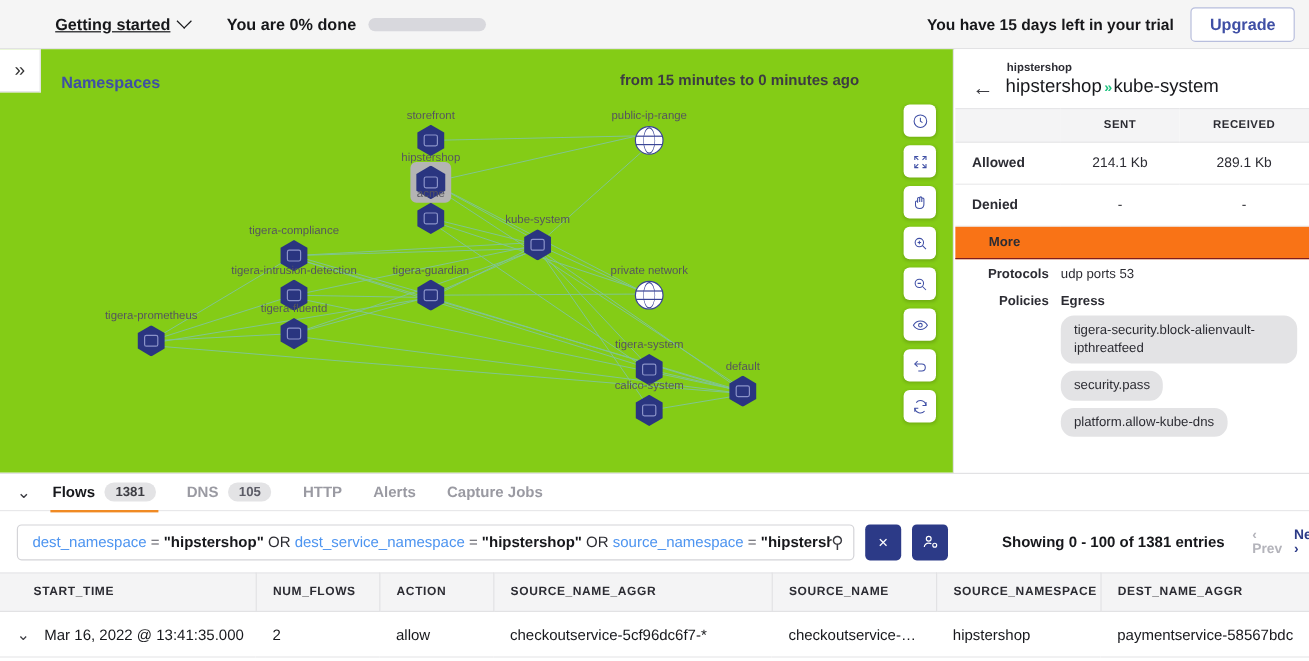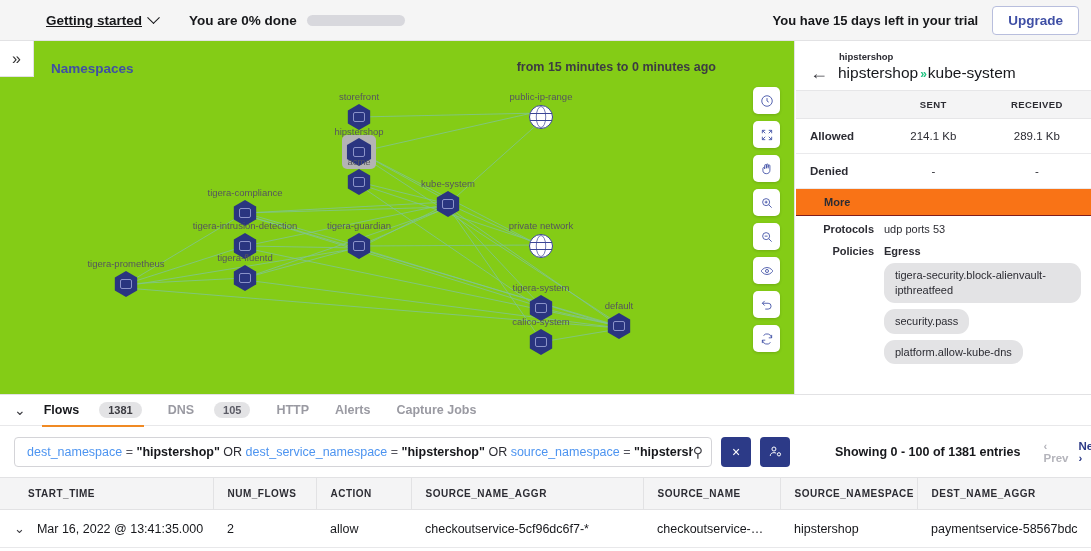--- a/index.html
+++ b/index.html
@@ -157,21 +157,21 @@
   }
 
   
   .bottom {
     position: absolute; left: 0; top: 394px; width: 1091px; height: 157px;
     background: #fff; border-top: 1px solid #e2e2e4;
   }
   .tabbar { display: flex; align-items: center; height: 30px; padding-left: 14px; position: relative; }
   .tabbar .chev-dd { font-size: 14px; color: #3c3c42; margin-right: 18px; cursor: pointer; }
   .tab {
-    display: flex; align-items: center; gap: 20px; height: 30px;
+    display: flex; align-items: center; gap: 8px; height: 30px;
     margin-right: 26px; font-size: 12.5px; font-weight: 700; color: #9a9aa2;
     cursor: pointer; position: relative;
   }
   .tab.active { color: #17181c; }
   .tab.active::after {
     content: ''; position: absolute; left: -2px; right: -2px; bottom: -2px;
     height: 2.5px; background: #f08a24;
   }
   .tab .cnt {
     background: #e3e3e5; color: #5c5c66; border-radius: 10px;

